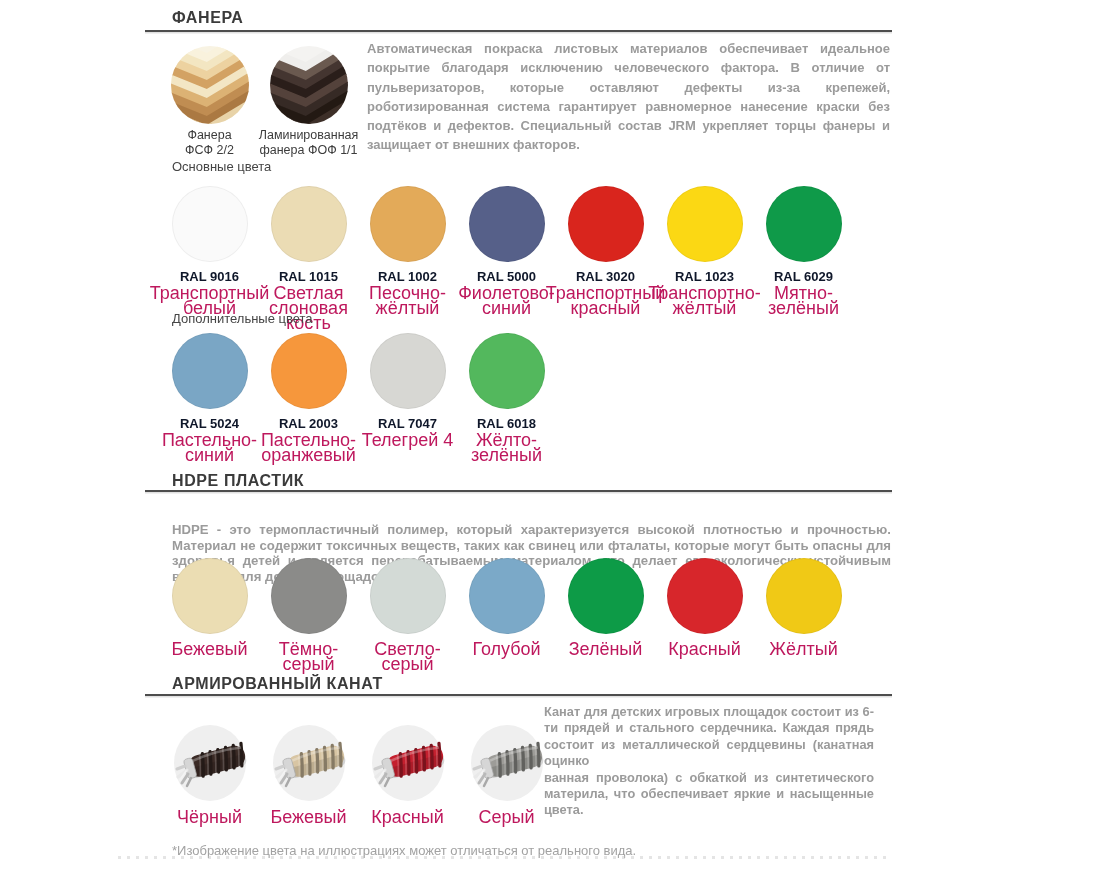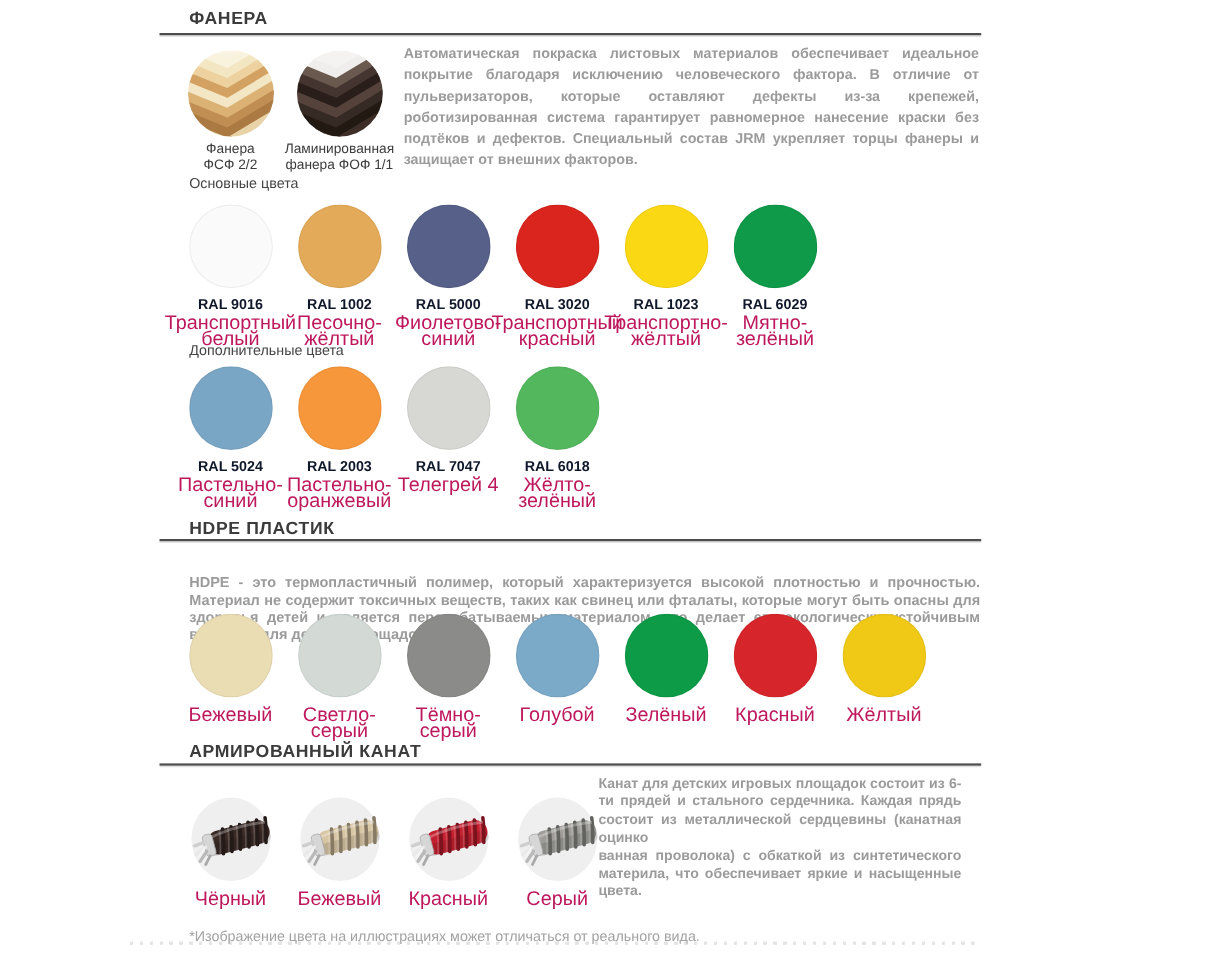--- a/index.html
+++ b/index.html
@@ -89,20 +89,26 @@
 
     <div class="sublabel" style="left:172px;top:159px">Основные цвета</div>
     <div class="row" id="primary-row" style="left:160px;top:186px">
         <div class="cell">
           <div class="dot" style="background: rgb(250, 250, 250);"></div>
           <div class="code">RAL 9016</div>
           <div class="cname">Транспортный
 белый</div>
         </div>
         <div class="cell">
+          <div class="dot" style="background: rgb(235, 220, 180);"></div>
+          <div class="code">RAL 1015</div>
+          <div class="cname">Светлая
+слоновая кость</div>
+        </div>
+        <div class="cell">
           <div class="dot" style="background: rgb(227, 170, 89);"></div>
           <div class="code">RAL 1002</div>
           <div class="cname">Песочно-
 жёлтый</div>
         </div>
         <div class="cell">
           <div class="dot" style="background: rgb(86, 96, 137);"></div>
           <div class="code">RAL 5000</div>
           <div class="cname">Фиолетово-
 синий</div>
@@ -157,26 +163,26 @@
   <section>
     <h2 class="h" style="left:172px;top:472px">HDPE ПЛАСТИК</h2>
     <div class="rule" style="top:490px"></div>
     <p class="desc desc-tight" style="left:172px;top:498px;width:719px">HDPE - это термопластичный полимер, который характеризуется высокой плотностью и прочностью. Материал не содержит токсичных веществ, таких как свинец или фталаты, которые могут быть опасны для здоровья детей и является перерабатываемым материалом, что делает его экологически устойчивым выбором для детских площадок.</p>
     <div class="row" id="hdpe-row" style="left:160px;top:558px">
         <div class="cell">
           <div class="dot" style="background: rgb(235, 221, 179);"></div>
           <div class="cname solo">Бежевый</div>
         </div>
         <div class="cell">
+          <div class="dot" style="background: rgb(139, 139, 137);"></div>
+          <div class="cname solo">Тёмно-серый</div>
+        </div>
+        <div class="cell">
           <div class="dot" style="background: rgb(211, 218, 214);"></div>
           <div class="cname solo">Светло-серый</div>
-        </div>
-        <div class="cell">
-          <div class="dot" style="background: rgb(139, 139, 137);"></div>
-          <div class="cname solo">Тёмно-серый</div>
         </div>
         <div class="cell">
           <div class="dot" style="background: rgb(123, 169, 200);"></div>
           <div class="cname solo">Голубой</div>
         </div>
         <div class="cell">
           <div class="dot" style="background: rgb(13, 155, 71);"></div>
           <div class="cname solo">Зелёный</div>
         </div>
         <div class="cell">

